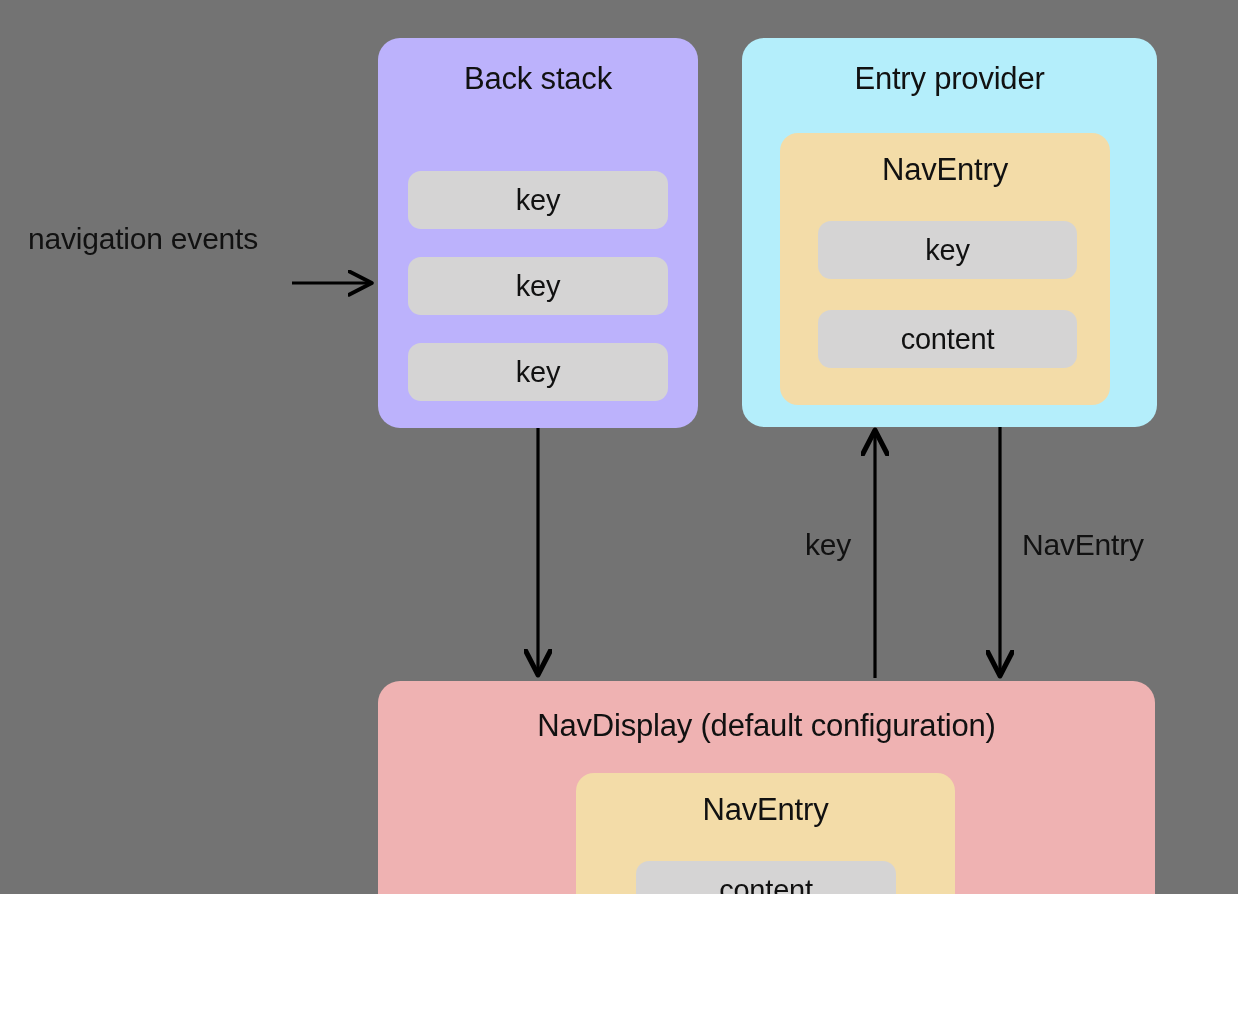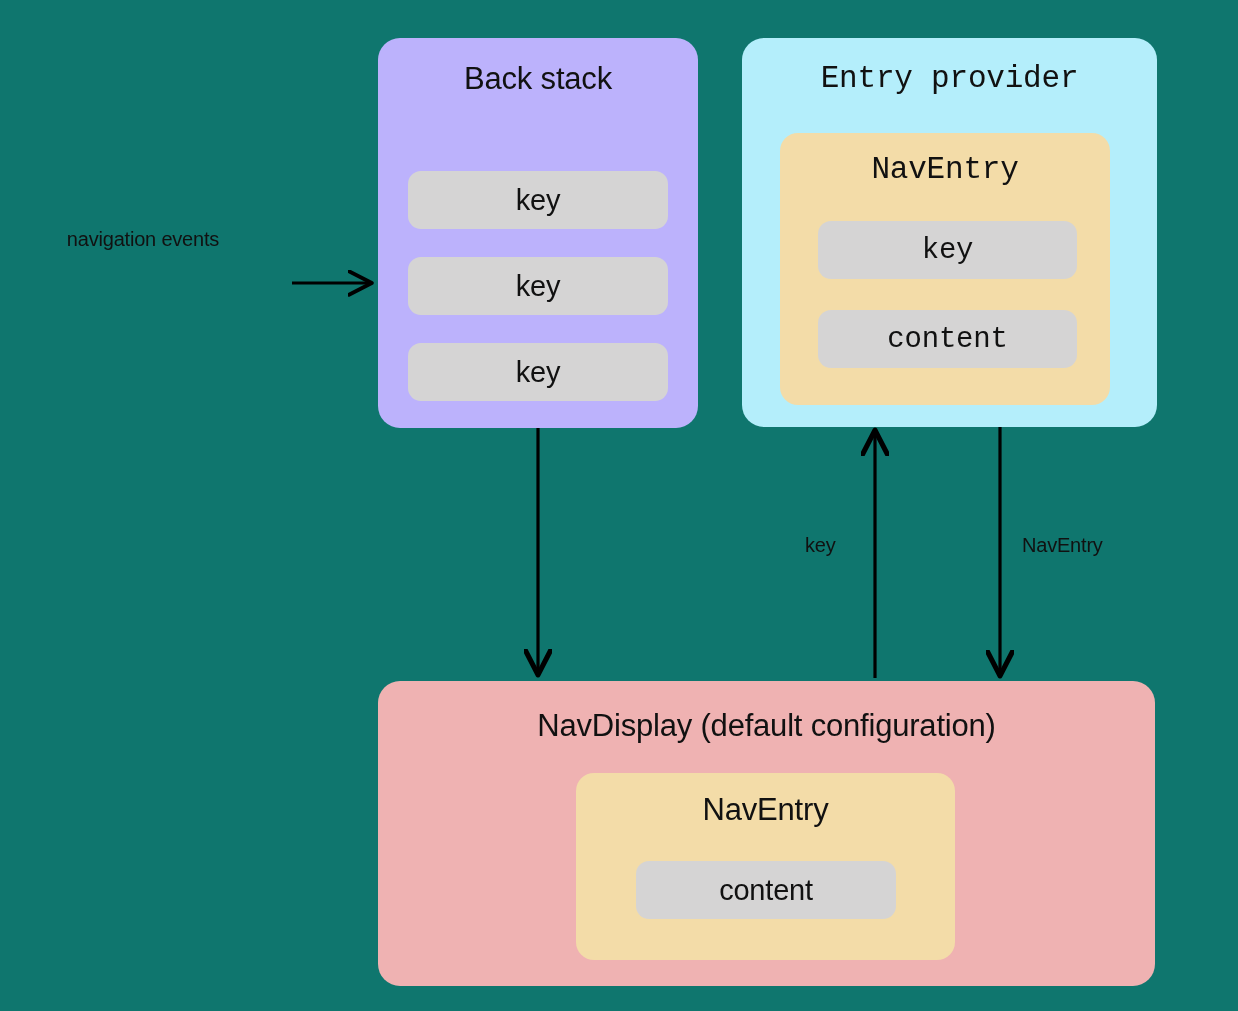--- a/index.html
+++ b/index.html
@@ -7,22 +7,22 @@
     padding: 0;
     background: #ffffff;
   }
   body {
     font-family: "Liberation Sans", sans-serif;
     -webkit-font-smoothing: antialiased;
   }
   #canvas {
     position: relative;
     width: 1238px;
-    height: 1011px;
-    background: #0f766e;
+    height: 894px;
+    background: #737373;
     overflow: hidden;
   }
 
   
   .box {
     position: absolute;
     box-sizing: border-box;
     border-radius: 22px;
   }
   .box-title {
@@ -58,41 +58,41 @@
     top: 0;
     width: 1238px;
     height: 1011px;
     pointer-events: none;
   }
 
   
   .label {
     position: absolute;
     color: #111111;
-    font-size: 20px;
+    font-size: 30px;
     line-height: 40px;
     letter-spacing: -0.2px;
     white-space: pre;
   }
   .label.center { text-align: center; }
 </style>
 </head>
 <body>
 
 <div id="canvas">
 
   <div class="box" style="left:378px; top:38px; width:320px; height:390px; background:#bcb2fc;">
     <div class="box-title" style="top:22px;">Back stack</div>
 
     <div class="pill" style="left:30px; top:133px; width:260px; height:58px;">key</div>
     <div class="pill" style="left:30px; top:219px; width:260px; height:58px;">key</div>
     <div class="pill" style="left:30px; top:305px; width:260px; height:58px;">key</div>
   </div>
 
-  <div class="box" style="left:742px; top:38px; width:415px; height:389px; background:#b4eefb;font-family:Liberation Mono, monospace;">
+  <div class="box" style="left:742px; top:38px; width:415px; height:389px; background:#b4eefb;">
     <div class="box-title" style="top:22px;">Entry provider</div>
 
     <div class="box" style="left:38px; top:95px; width:330px; height:272px; background:#f3dca8; border-radius:18px;">
       <div class="box-title" style="top:18px;">NavEntry</div>
 
       <div class="pill" style="left:38px; top:88px; width:259px; height:58px;">key</div>
       <div class="pill" style="left:38px; top:177px; width:259px; height:58px;">content</div>
     </div>
   </div>
 

